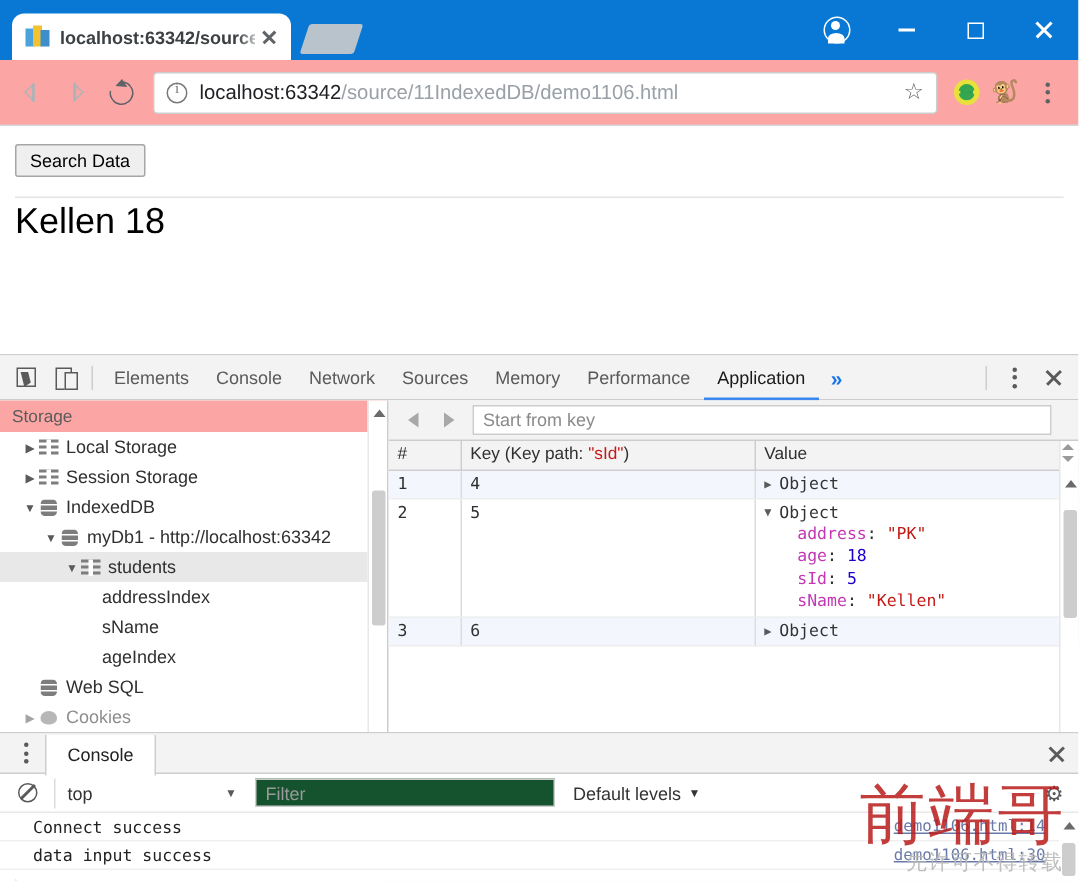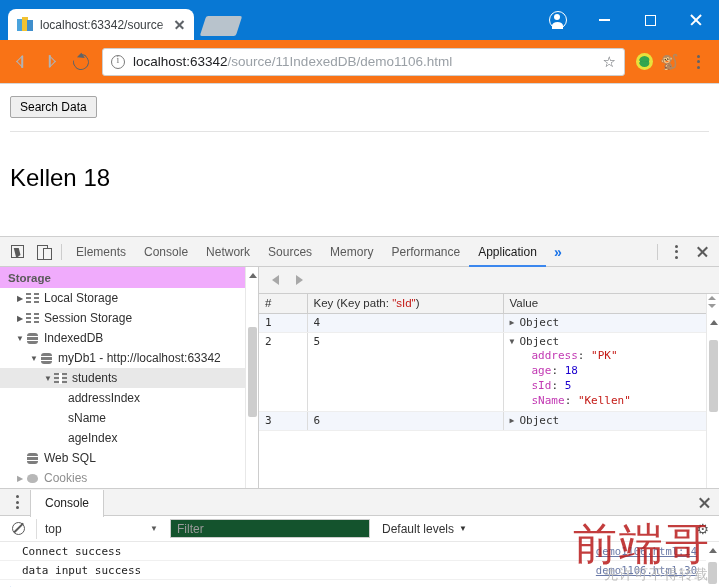--- a/index.html
+++ b/index.html
@@ -32,20 +32,21 @@
   }
   .fav-a { position:absolute; left:0; top:2px; width:6px; height:12px; background:#4aa3dd; }
   .fav-b { position:absolute; left:5px; top:0px; width:6px; height:14px; background:#f2c230; }
   .fav-c { position:absolute; left:10px; top:3px; width:6px; height:11px; background:#3f8ecc; }
   .tab-title {
     font-size: 12px; color: #3c4043;
     white-space: nowrap; overflow: hidden;
     flex: 1;
     -webkit-mask-image: linear-gradient(to right, #000 118px, transparent 136px);
             mask-image: linear-gradient(to right, #000 118px, transparent 136px);
+            font-weight: bold;
   }
   .tab-close {
     width: 16px; height: 16px; flex: 0 0 16px;
     position: relative; margin-left: 2px;
   }
   .tab-close::before, .tab-close::after {
     content:''; position:absolute; left:2px; top:7px;
     width:11px; height:1.6px; background:#5f6368;
   }
   .tab-close::before { transform: rotate(45deg); }
@@ -80,21 +81,21 @@
   .max-glyph { width:11px; height:11px; border:1.6px solid #fff; }
   .close-glyph { width:14px; height:14px; position:relative; }
   .close-glyph::before, .close-glyph::after {
     content:''; position:absolute; left:0; top:6px; width:14px; height:1.7px; background:#fff;
   }
   .close-glyph::before { transform: rotate(45deg); }
   .close-glyph::after  { transform: rotate(-45deg); }
 
   
   .toolbar {
-    height: 44px; background: #f97316;
+    height: 44px; background: #fca5a5;
     border-bottom: 1px solid #d6d6d6;
     display: flex; align-items: center; padding: 0 6px;
   }
   .navbtn { width: 30px; height: 30px; display:flex; align-items:center; justify-content:center; }
   .arrow-l, .arrow-r {
     width: 9px; height: 9px; border-left: 1.7px solid #b0b3b6; border-bottom: 1.7px solid #b0b3b6;
     position: relative;
   }
   .arrow-l { transform: rotate(45deg); margin-left:3px;}
   .arrow-r { transform: rotate(-135deg); margin-right:3px;}
@@ -156,21 +157,21 @@
     font-family: "Liberation Sans", sans-serif;
     font-size: 12px; color: #000;
     background: #efefef; border: 1px solid #a6a6a6;
     padding: 3px 9px; border-radius: 2px;
     display: inline-block; cursor: default;
   }
   .page hr {
     border: none; border-top: 1px solid #e3e3e3; margin: 13px 0 0 0;
   }
   .result {
-    font-size: 24px; color: #000; margin-top: 32px; font-weight: 400;
+    font-size: 24px; color: #000; margin-top: 2px; font-weight: 400;
   }
 
   
   .devtools {
     position: absolute; left: 0; top: 236px; width: 719px; height: 351px;
     background: #fff; border-top: 1px solid #cfcfcf;
     display: flex; flex-direction: column;
   }
   .dt-toolbar {
     height: 30px; background: #f3f3f3; border-bottom: 1px solid #cdcdcd;
@@ -207,22 +208,21 @@
 
   .dt-body { flex: 1; display: flex; min-height: 0; }
 
   
   .dt-sidebar {
     width: 259px; flex: 0 0 259px; border-right: 1px solid #cdcdcd;
     display: flex; flex-direction: column; background: #fff; position: relative;
   }
   .sb-header {
     font-size: 11.5px; color: #5a5a5a; padding: 5px 8px 4px 8px;
-    background: #f0abfc;
-    font-weight: bold;
+    background: #fca5a5;
   }
   .sb-tree { flex: 1; overflow: hidden; position: relative; font-size: 12px; }
   .tnode {
     display: flex; align-items: center; height: 20px;
     padding-left: 6px; color: #303030; white-space: nowrap;
   }
   .tnode.selected { background: #e8e8e8; }
   .tw {
     width: 12px; flex: 0 0 12px; font-size: 8px; color: #5a5a5a;
     display: flex; align-items: center; justify-content: center;
@@ -599,20 +599,21 @@
 
       <div class="dt-main">
 
         <div class="idb-toolbar">
           <div class="navarrow prev">
               <i></i>
             </div>
           <div class="navarrow next">
               <i></i>
             </div>
+          <div class="keyinput">Start from key</div>
         </div>
 
         <div class="idb-table">
           <table class="dg">
             <colgroup>
                 <col class="col-idx">
                 <col class="col-key">
                 <col>
               </colgroup>
             <thead>

